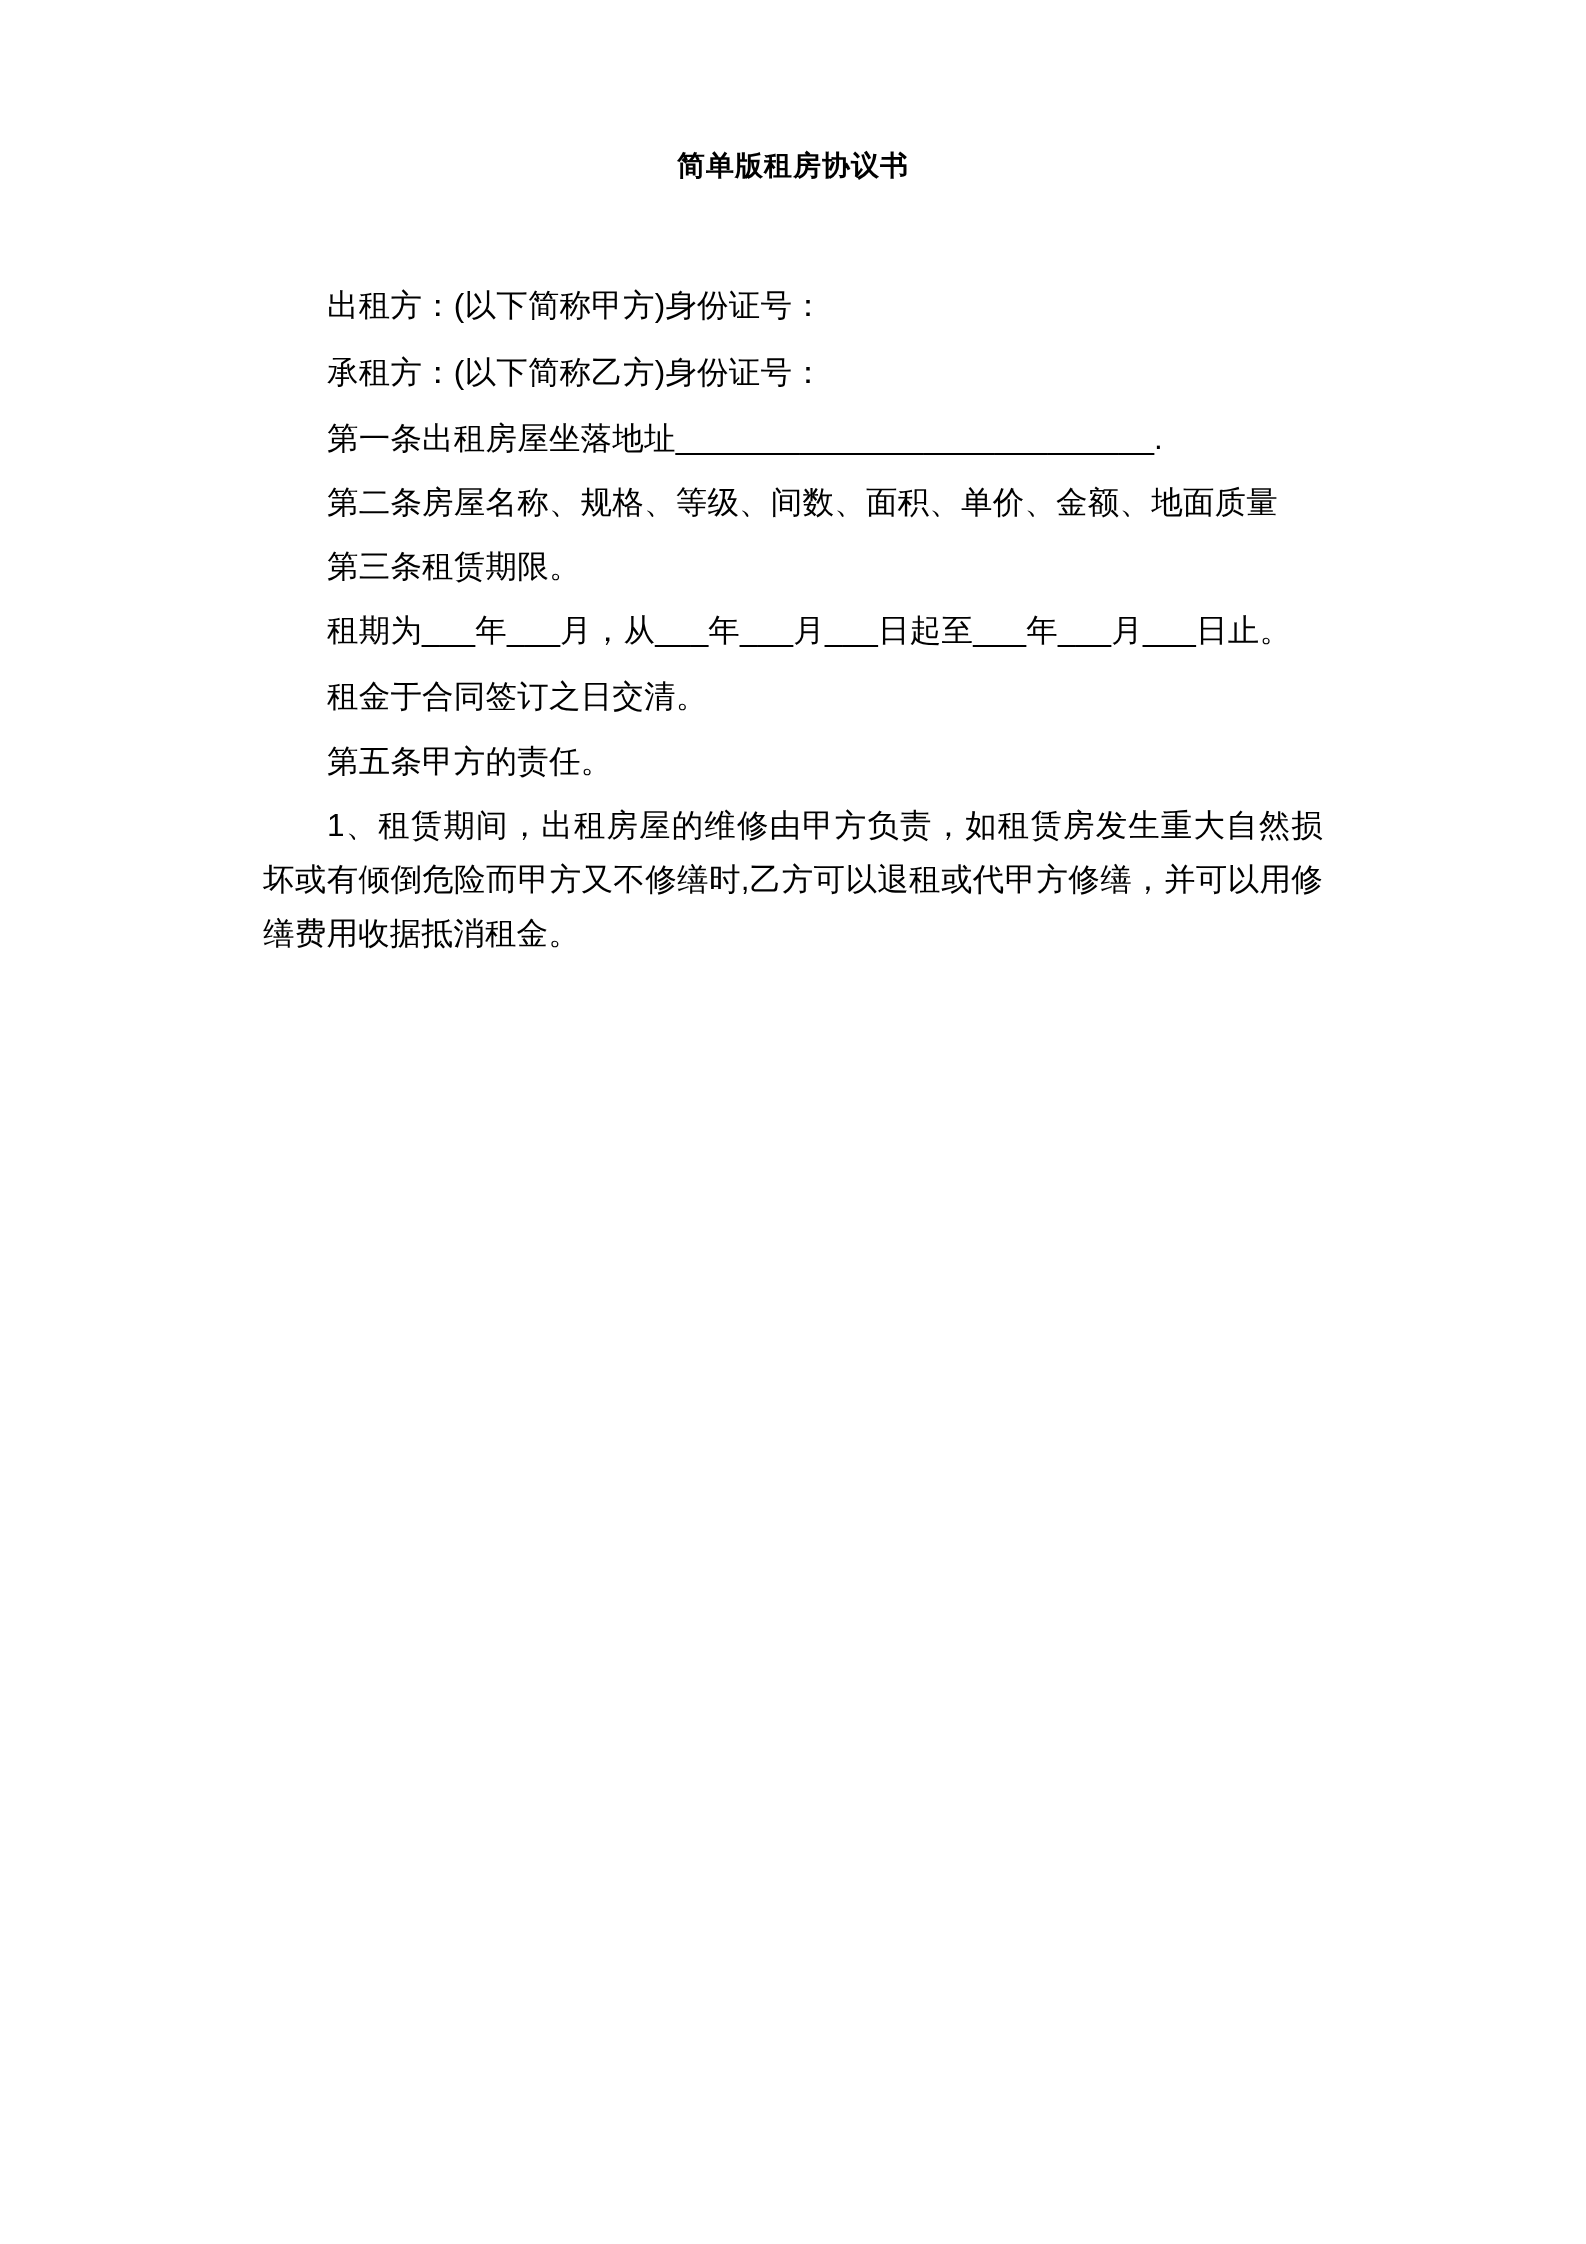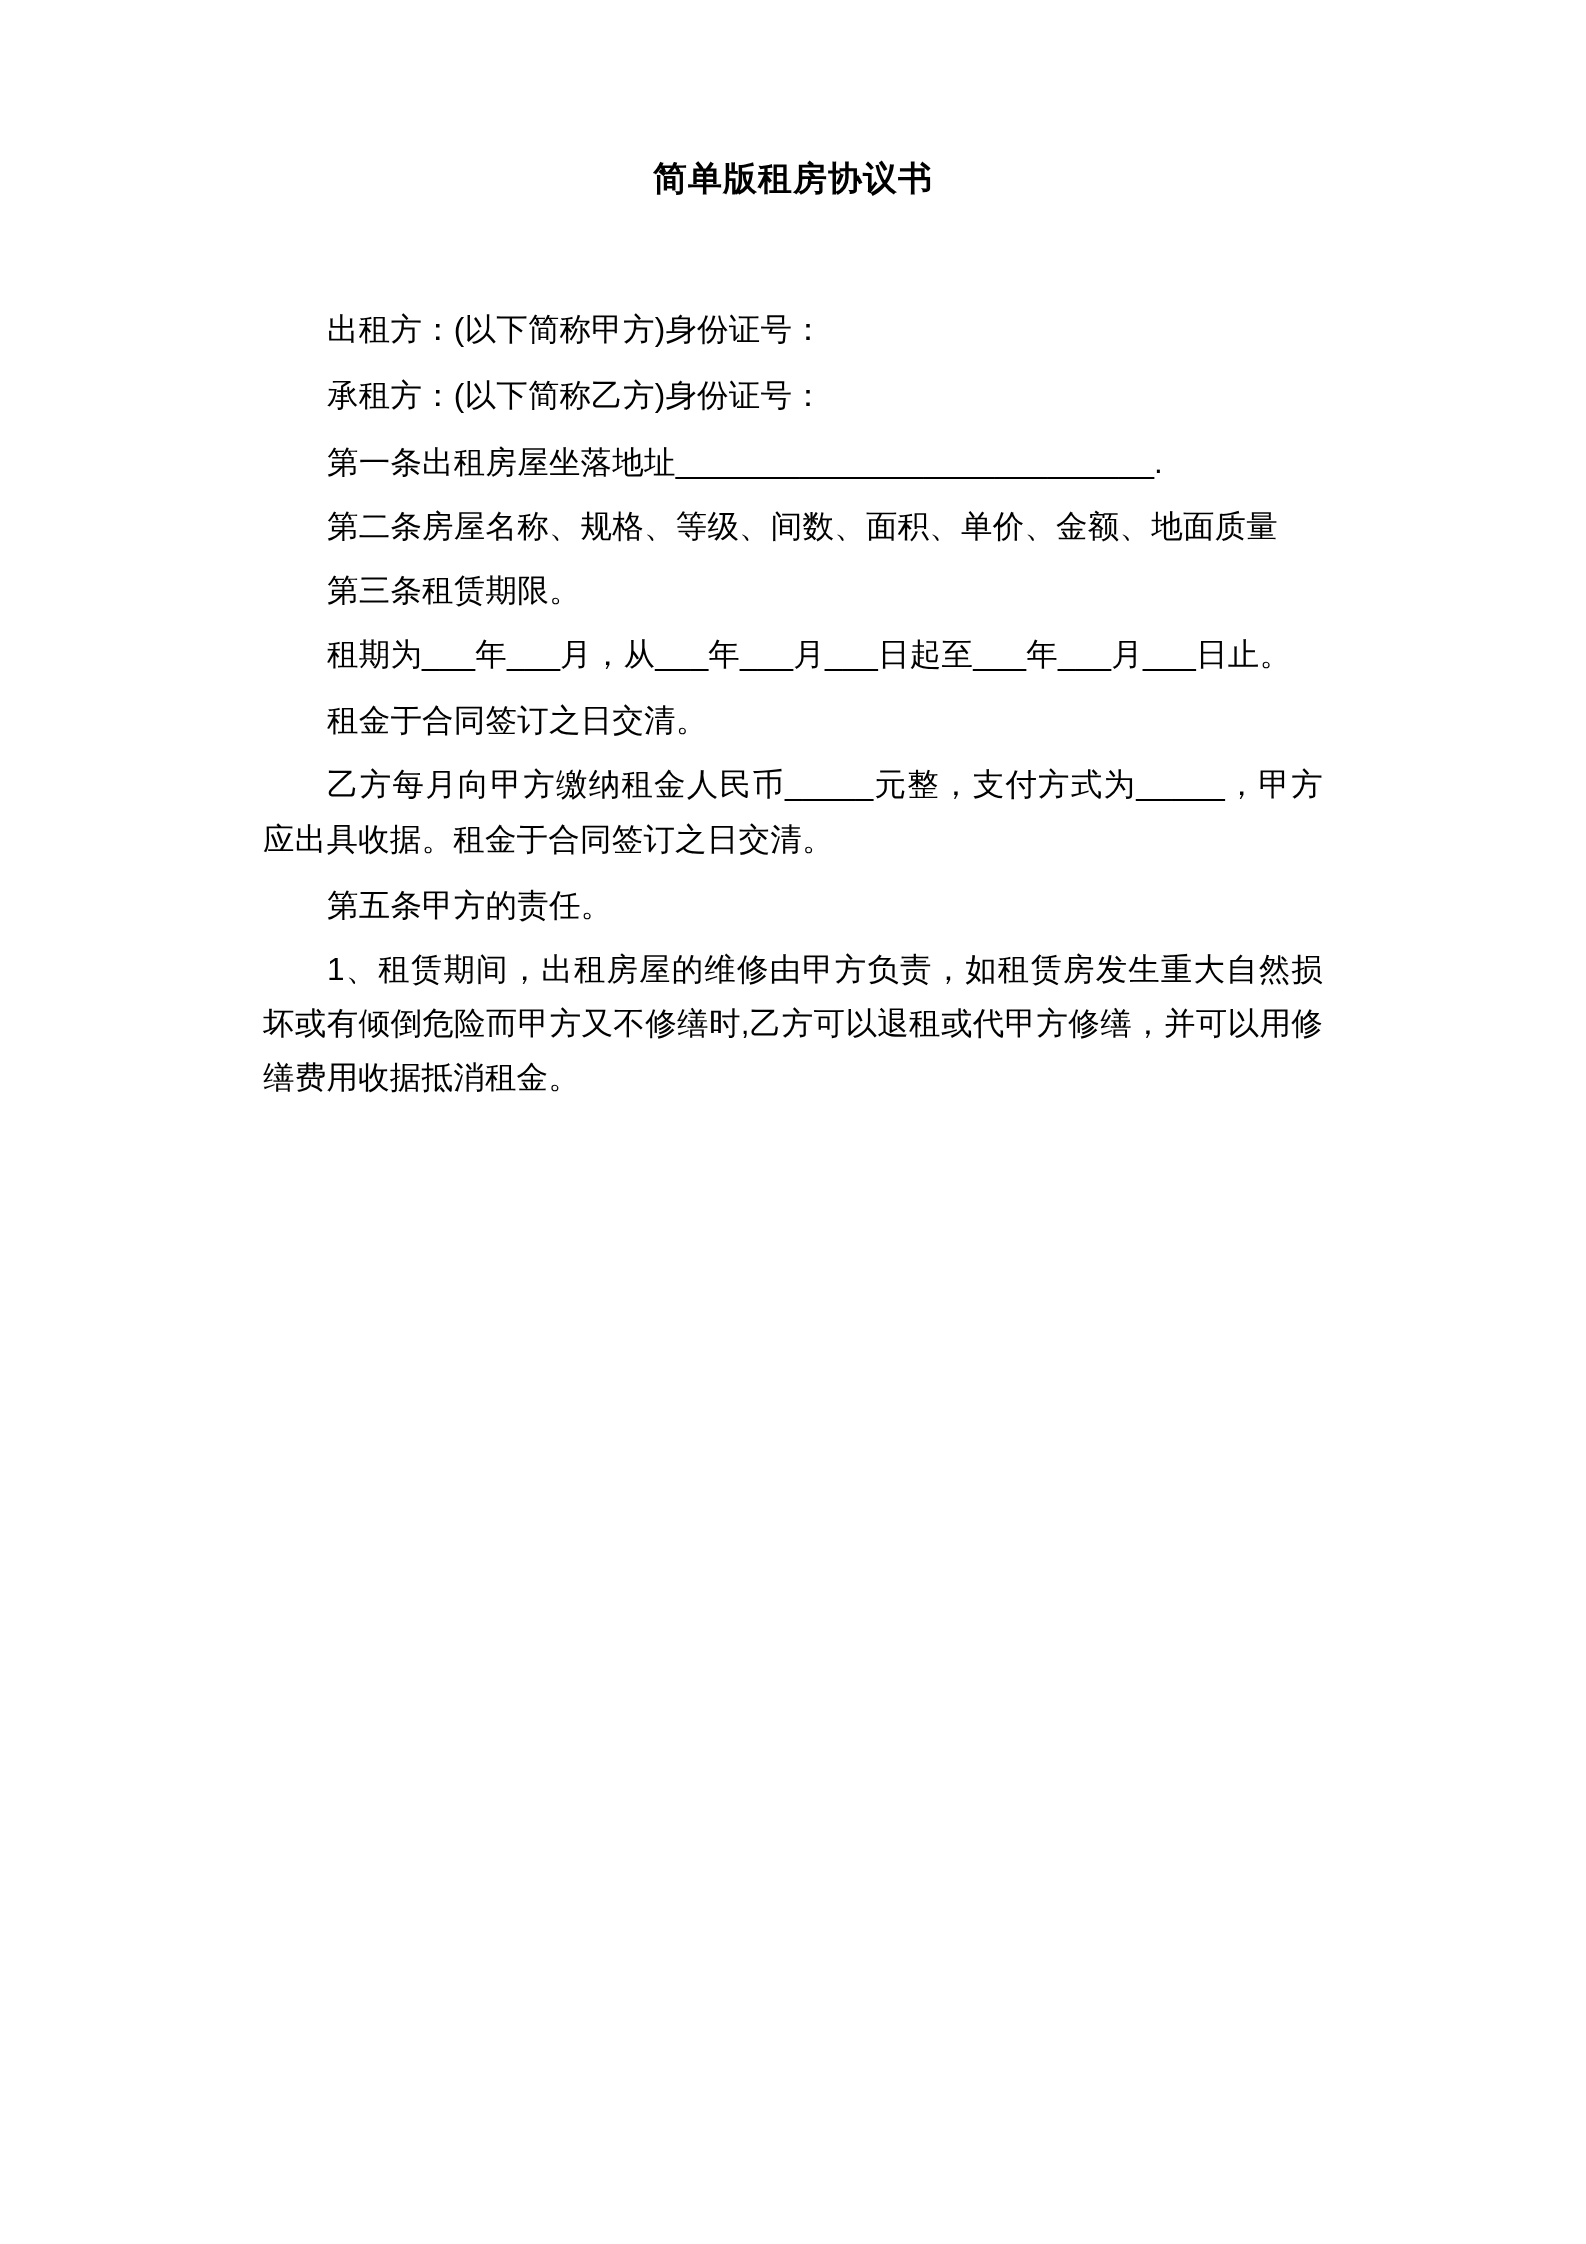--- a/index.html
+++ b/index.html
@@ -17,24 +17,24 @@
   .page {
     position: relative;
     width: 1586px;
     height: 2244px;
     box-sizing: border-box;
     padding: 0;
     background: #ffffff;
   }
   .doc-title {
     text-align: center;
-    font-size: 34px;
+    font-size: 28px;
     font-weight: bold;
     letter-spacing: 1px;
-    margin: 16px;
+    margin: 8px;
     padding-top: 140px;
     line-height: 1.3;
   }
   .body-block {
     margin: 0 auto;
     padding-top: 86px;
     width: 1060px;
   }
   p.para {
     font-size: 31.5px;
@@ -58,18 +58,17 @@
   <h1 class="doc-title">简单版租房协议书</h1>
 
   <div class="body-block">
     <p class="para">出租方：(以下简称甲方)身份证号：</p>
     <p class="para">承租方：(以下简称乙方)身份证号：</p>
     <p class="para tight">第一条出租房屋坐落地址___________________________.</p>
     <p class="para tight">第二条房屋名称、规格、等级、间数、面积、单价、金额、地面质量</p>
     <p class="para tight">第三条租赁期限。</p>
     <p class="para">租期为___年___月，从___年___月___日起至___年___月___日止。</p>
     <p class="para tight">租金于合同签订之日交清。</p>
-    <p class="para">乙方每月向甲方缴纳租金人民币_____元整，支付方式为_____，甲方应出具收据。租金于合同签订之日交清。</p>
     <p class="para tight">第五条甲方的责任。</p>
     <p class="para">1、租赁期间，出租房屋的维修由甲方负责，如租赁房发生重大自然损坏或有倾倒危险而甲方又不修缮时,乙方可以退租或代甲方修缮，并可以用修缮费用收据抵消租金。</p>
   </div>
 
 </div>
 
 </body></html>

